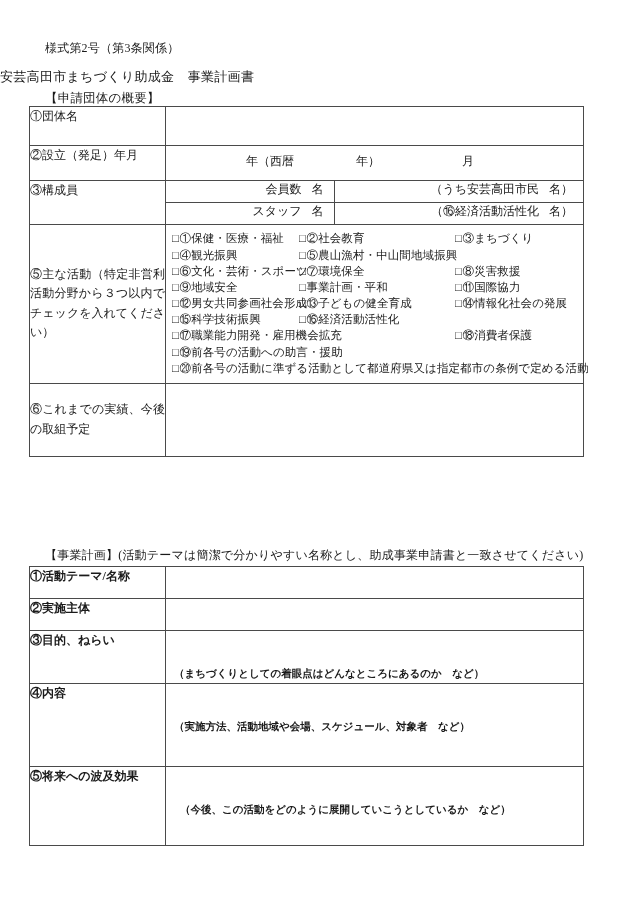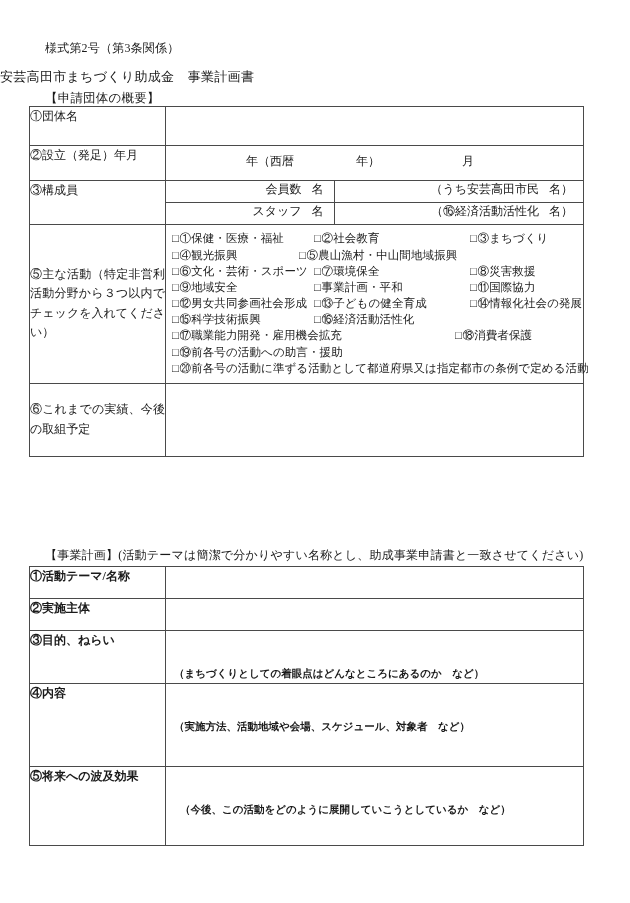--- a/index.html
+++ b/index.html
@@ -142,21 +142,21 @@
   .chk-item {
     white-space: nowrap;
     font-size: 11.5px;
     letter-spacing: 0.1px;
   }
   .chk-item .box {
     font-size: 11.5px;
     padding-right: 0.5px;
   }
   .col1 { width: 127px; flex: 0 0 127px; }
-  .col2 { width: 156px; flex: 0 0 156px; margin-left: 15px; }
+  .col2 { width: 156px; flex: 0 0 156px; }
   .col3 { flex: 1 1 auto; }
   .col-wide { flex: 1 1 auto; }
 
   .hint {
     font-size: 10.5px;
     padding: 5px 6px 0 8px;
     line-height: 1.4;
     white-space: nowrap;
     margin-top: 31px;
   }

